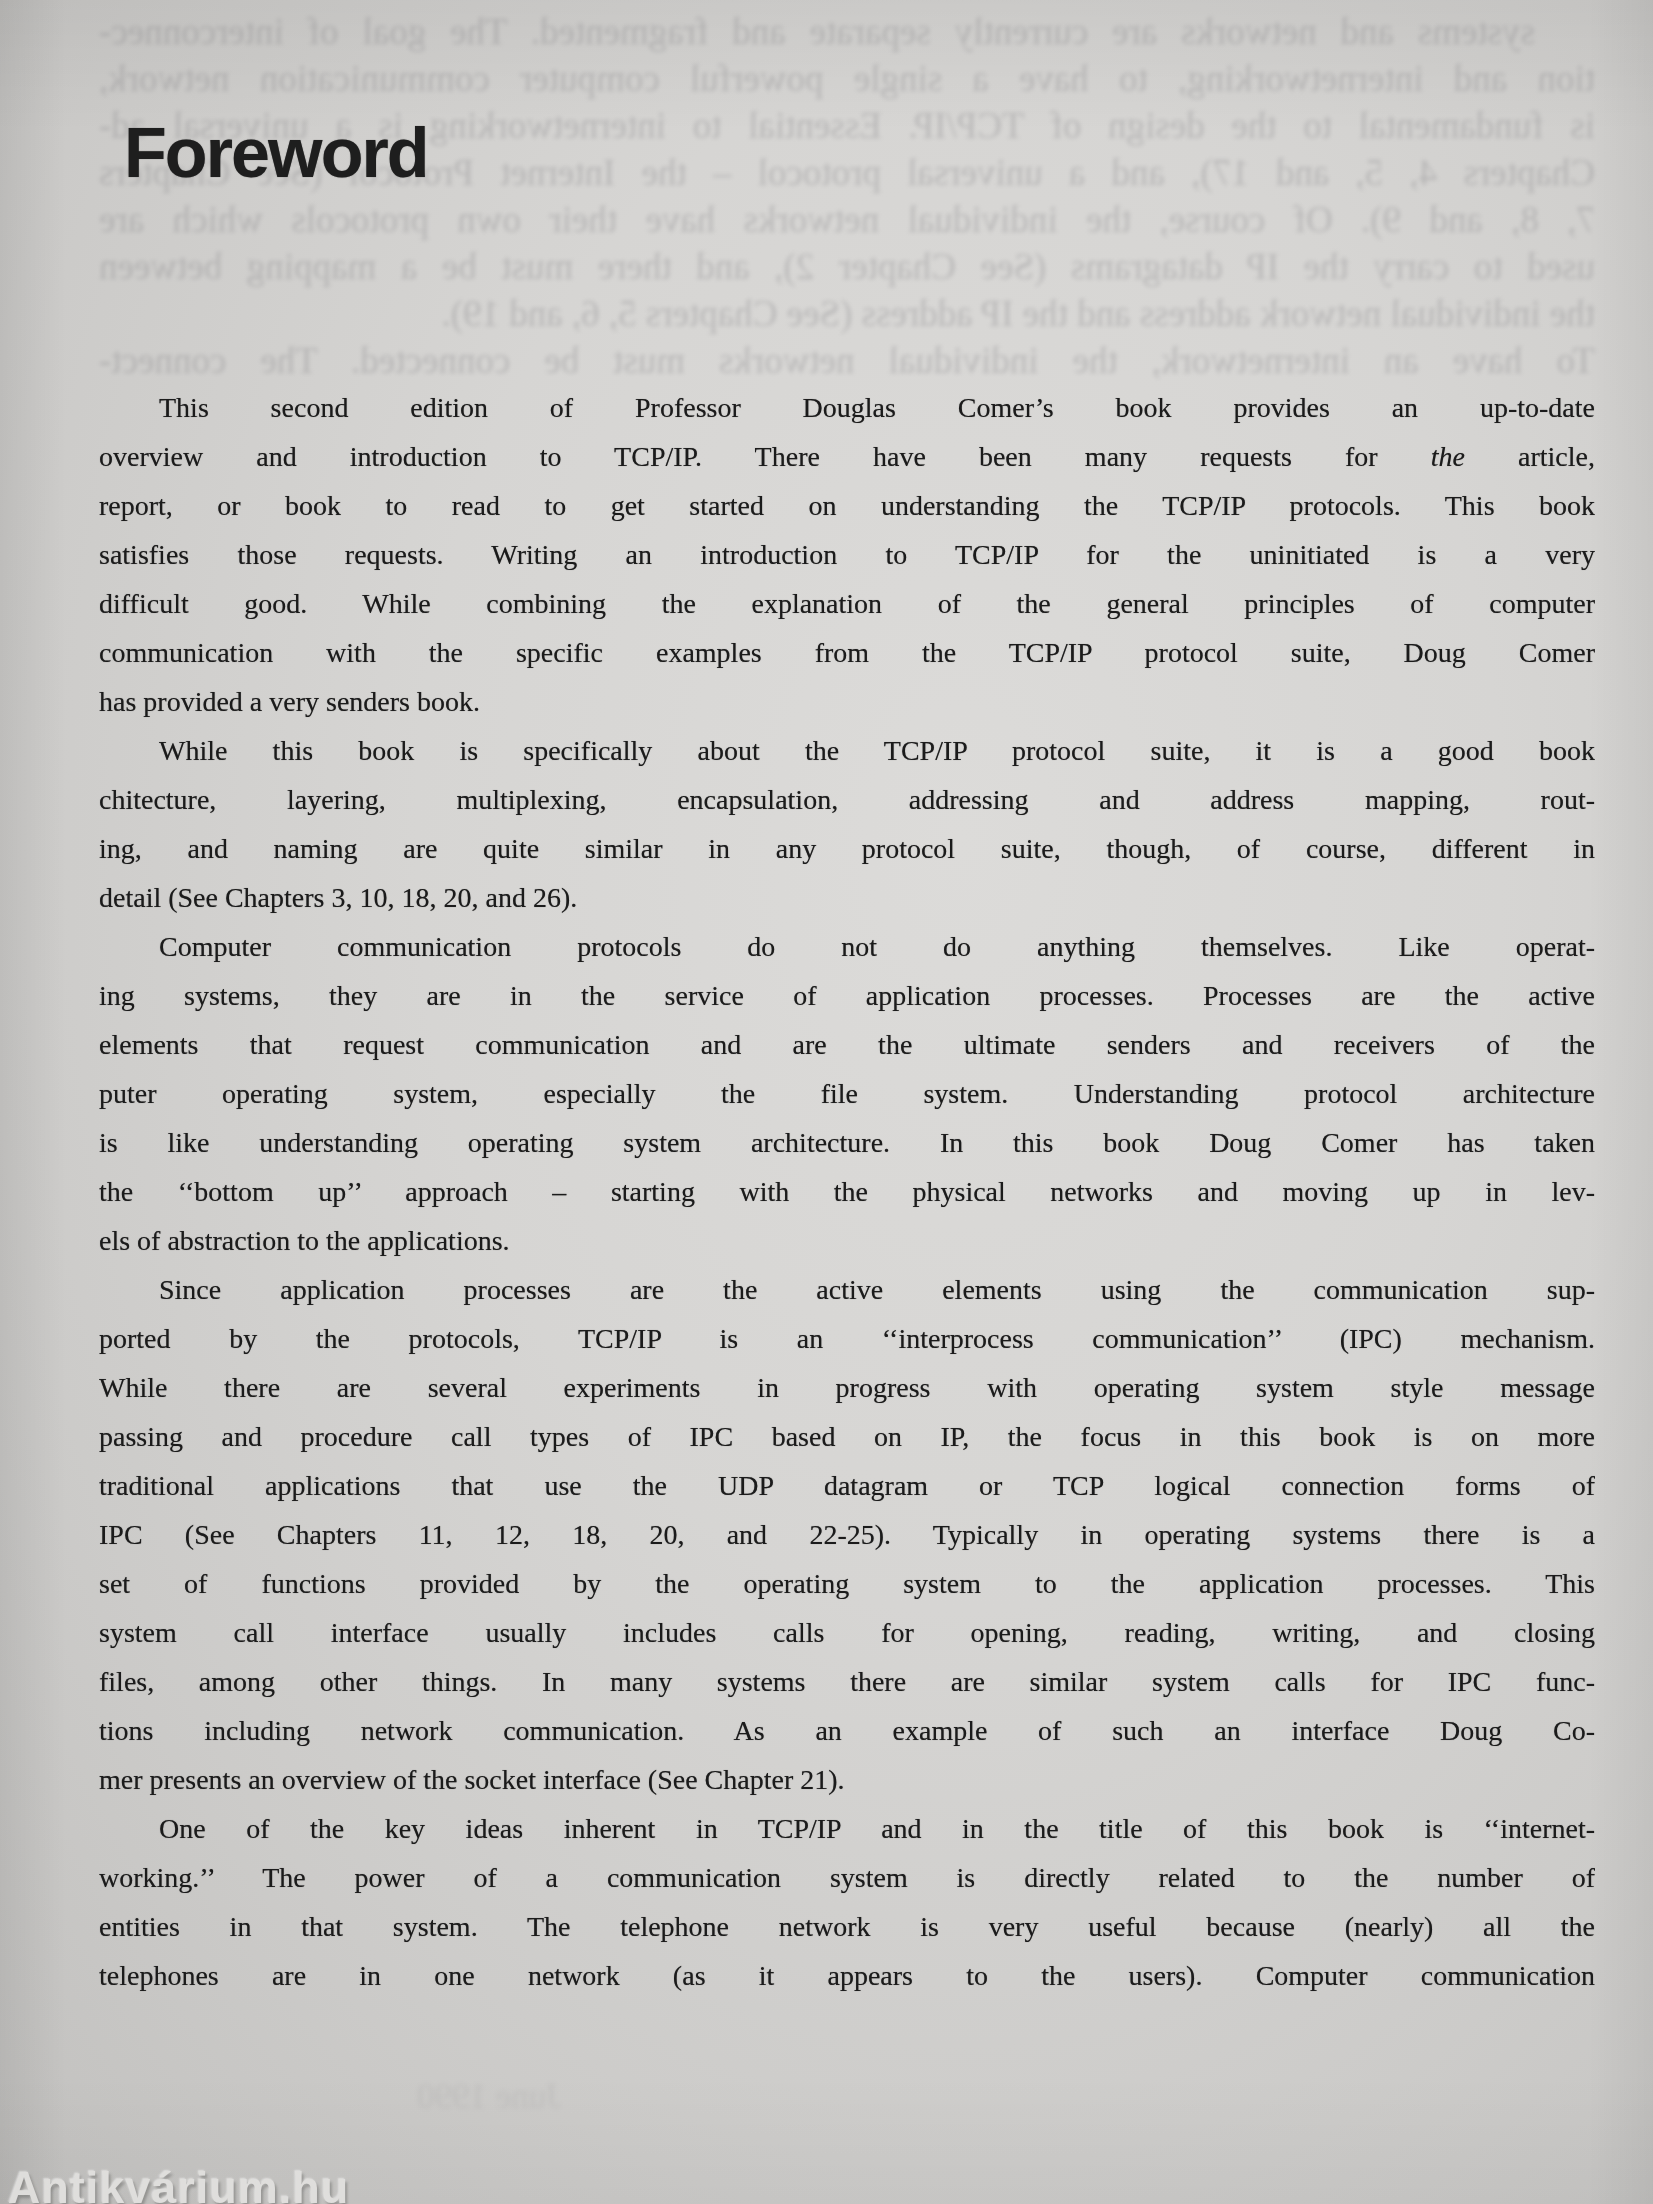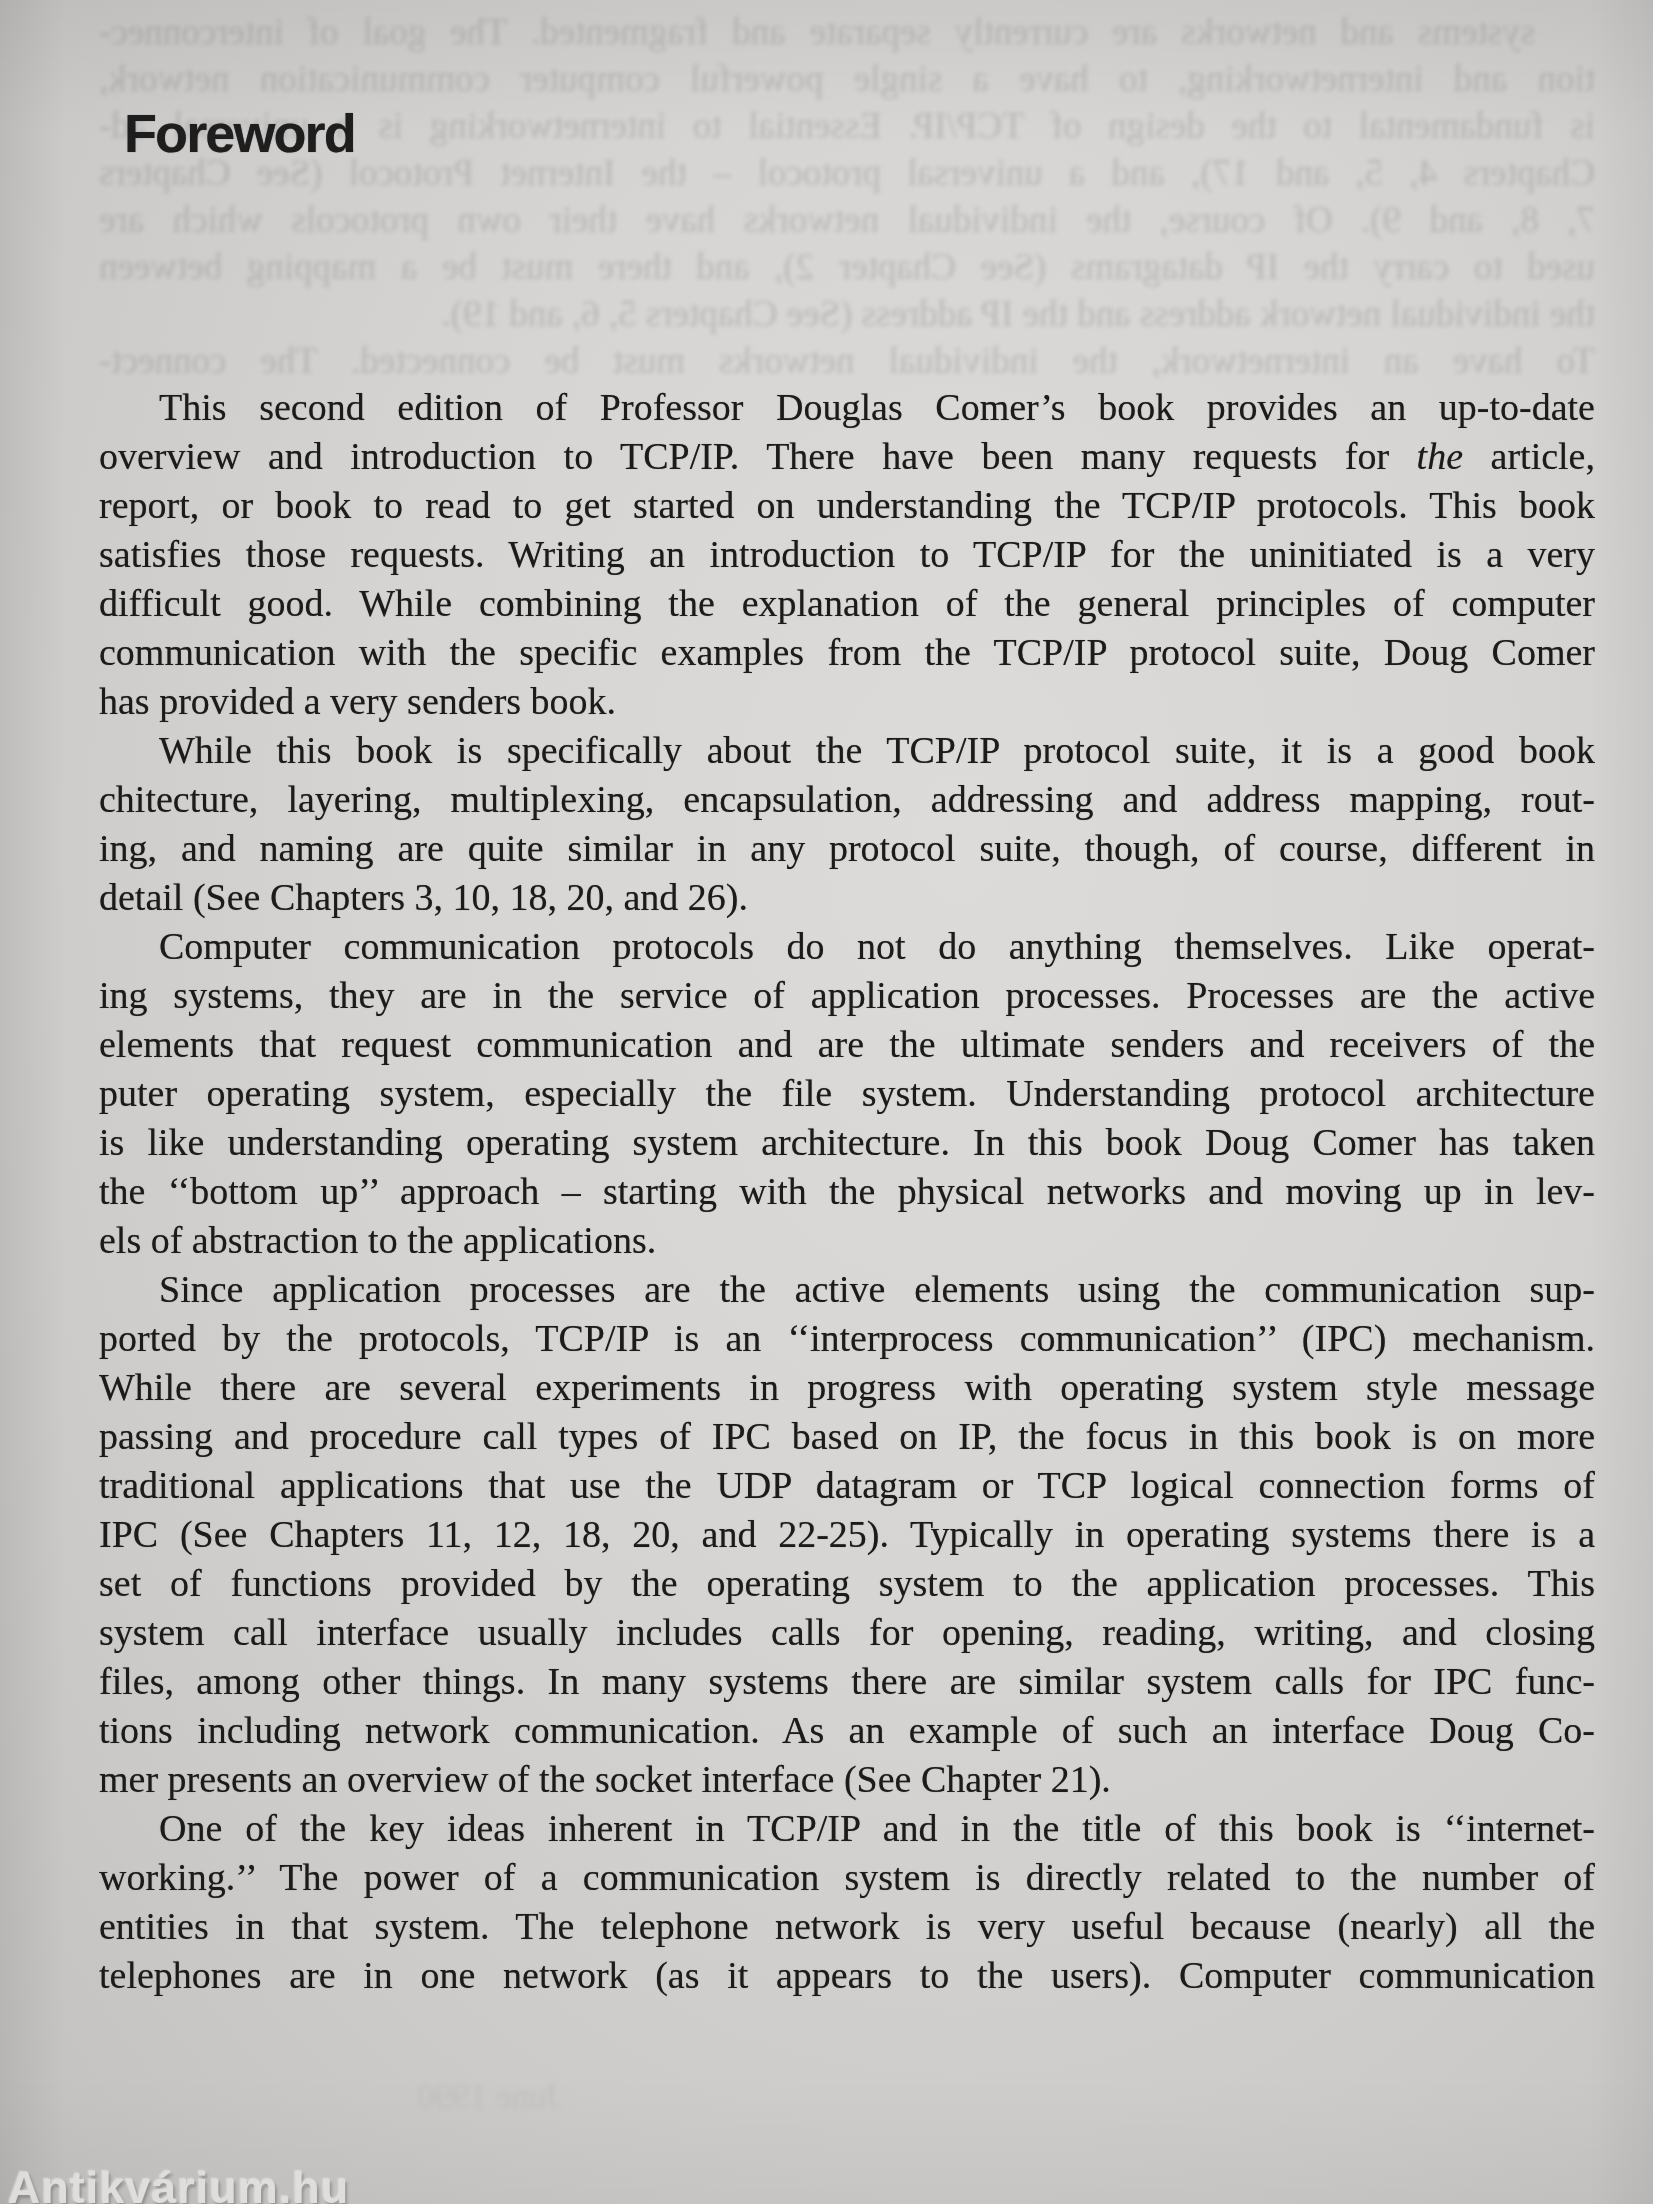--- a/index.html
+++ b/index.html
@@ -37,29 +37,29 @@
     overflow:hidden;
   }
   .line.just{ text-align-last:justify; }
   .line.indent{ text-indent:60px; }
   .ghost-block .line{height:47px;}
   .title{
     position:absolute;
     left:124px;top:66px;
     font-family:"Liberation Sans", sans-serif;
     font-weight:bold;
-    font-size:54px;
+    font-size:70px;
     letter-spacing:-1.9px;
     color:#1e1e1e;
     text-shadow:0 0 1px rgba(30,30,30,0.6);
   }
   .body-text{
     position:absolute;
     left:99px;top:383px;width:1496px;
-    font-size:38px;
+    font-size:28px;
     line-height:49px;
     color:#1b1b1b;
     text-shadow:0 0 0.8px rgba(27,27,27,0.55);
   }
   .watermark{
     position:absolute;
     left:7.8px;top:2162px;
     font-family:"Liberation Sans", sans-serif;
     font-weight:bold;
     font-size:45px;

